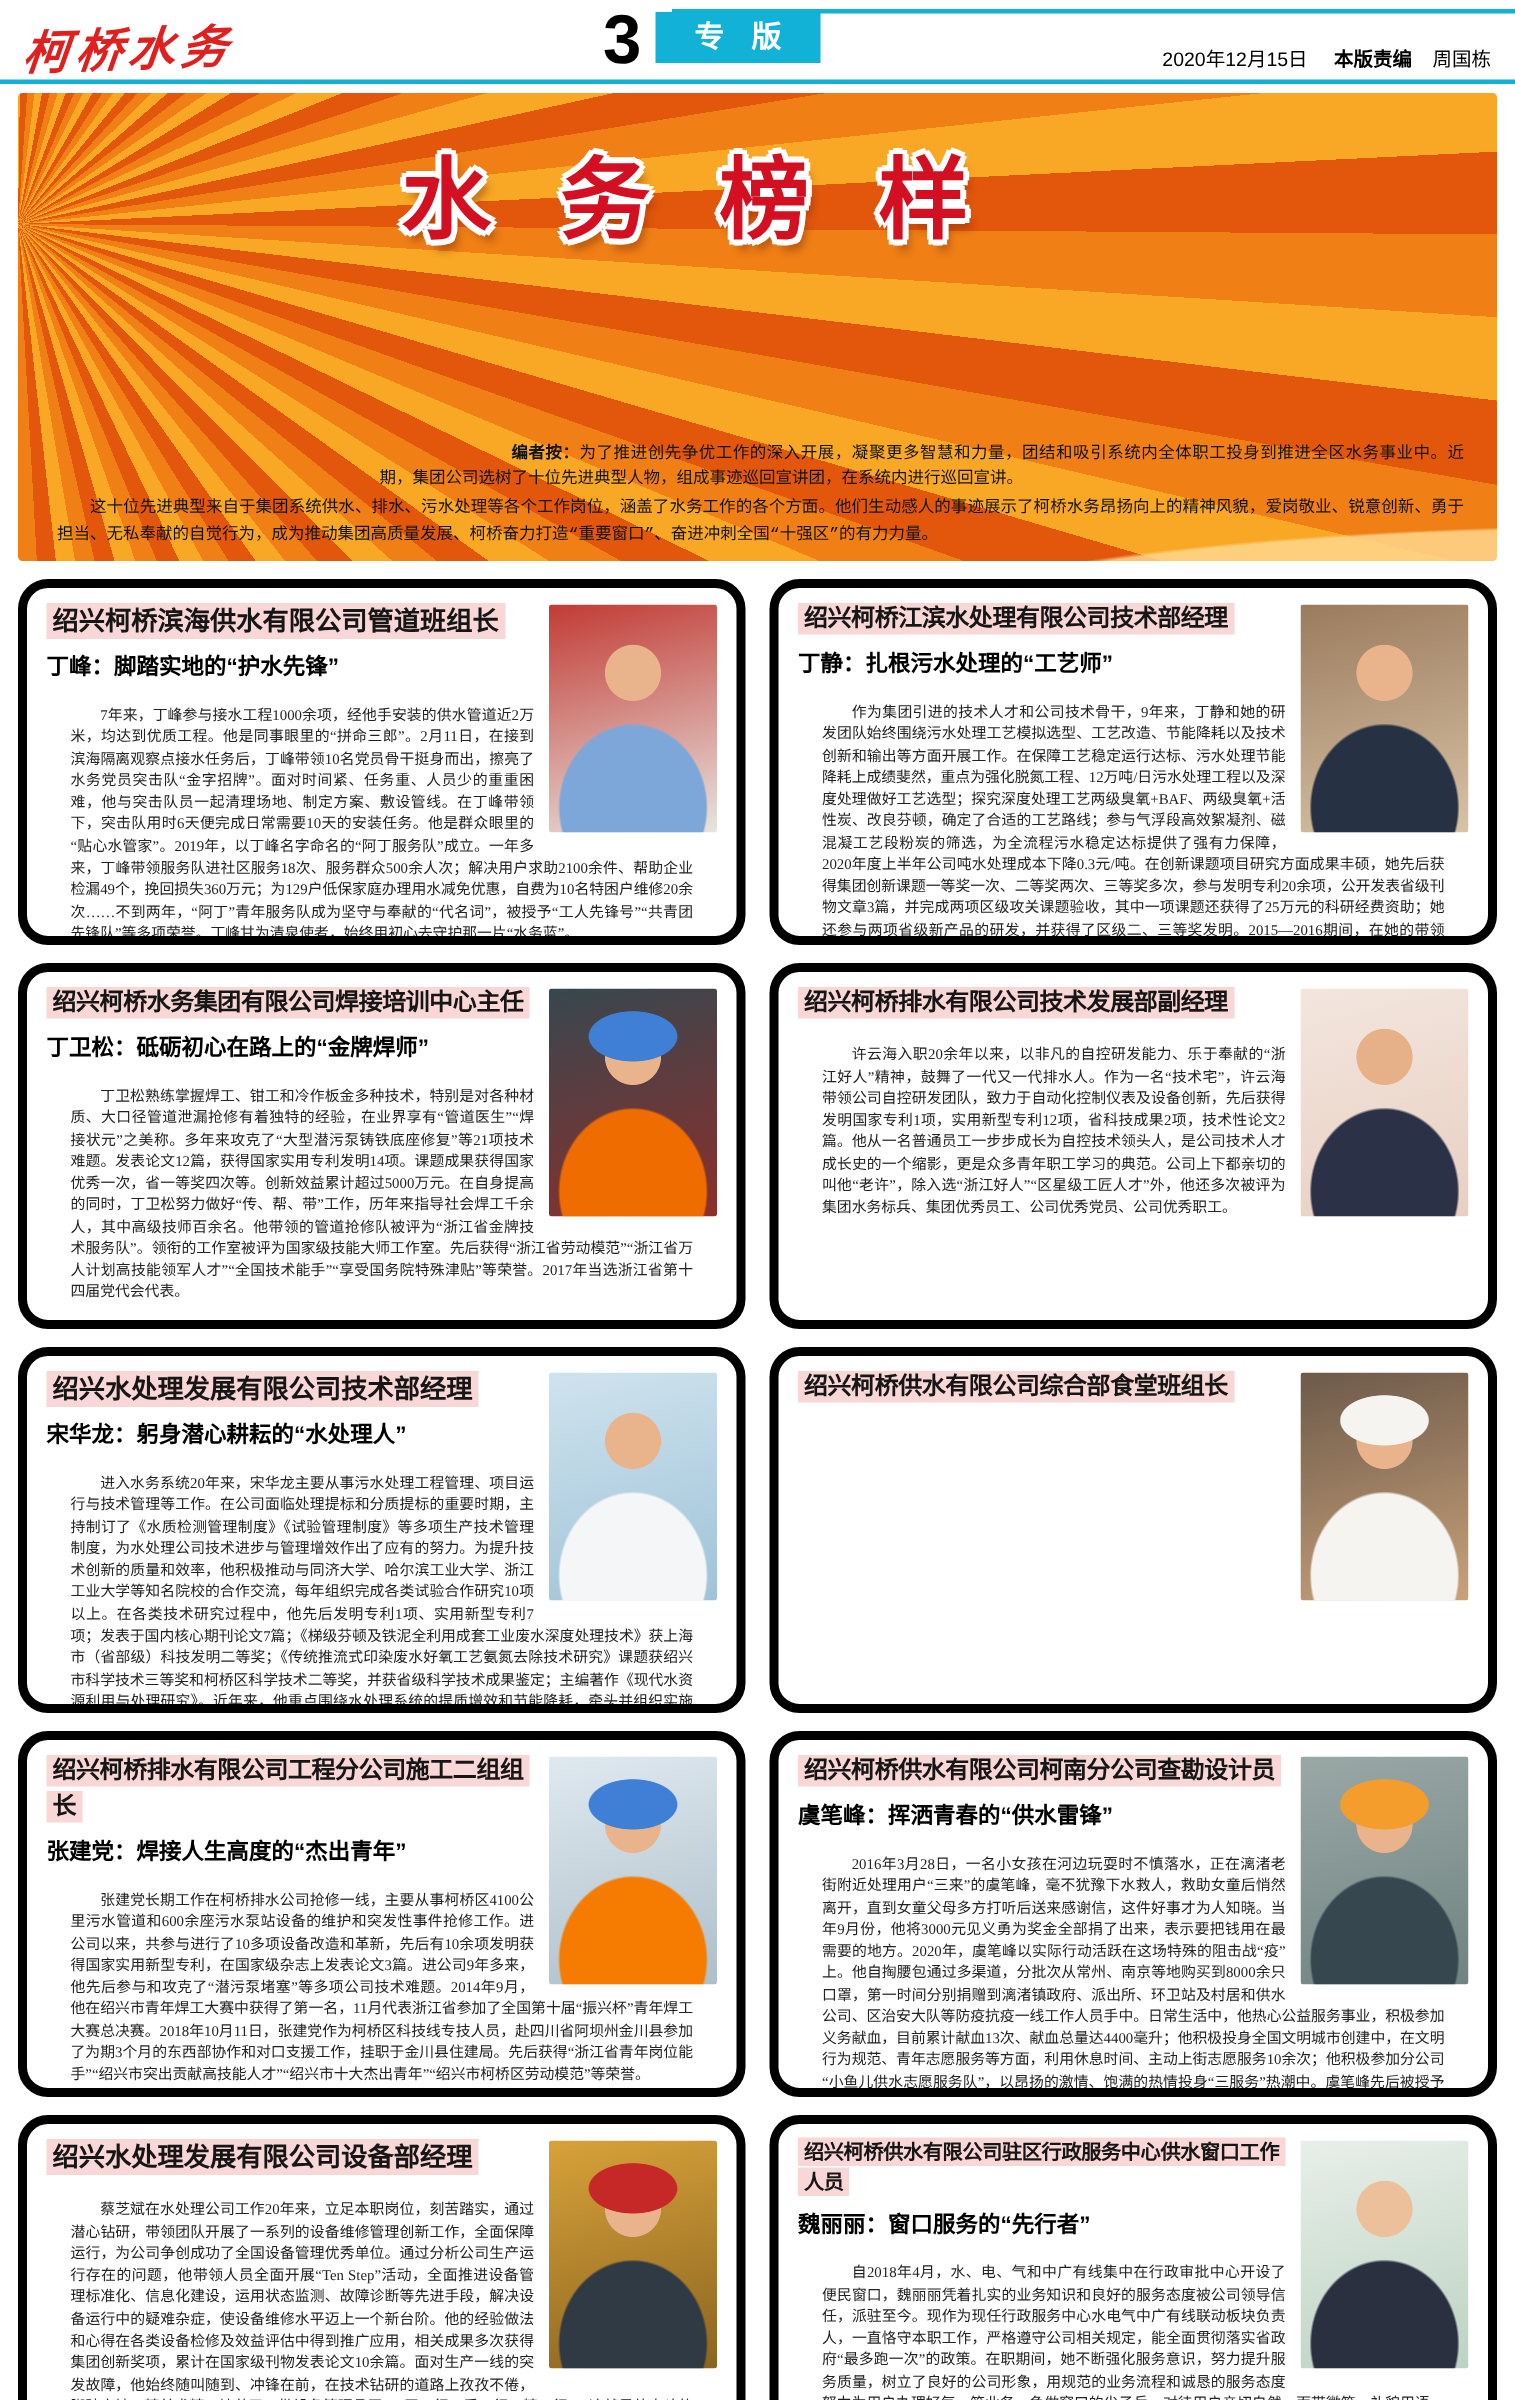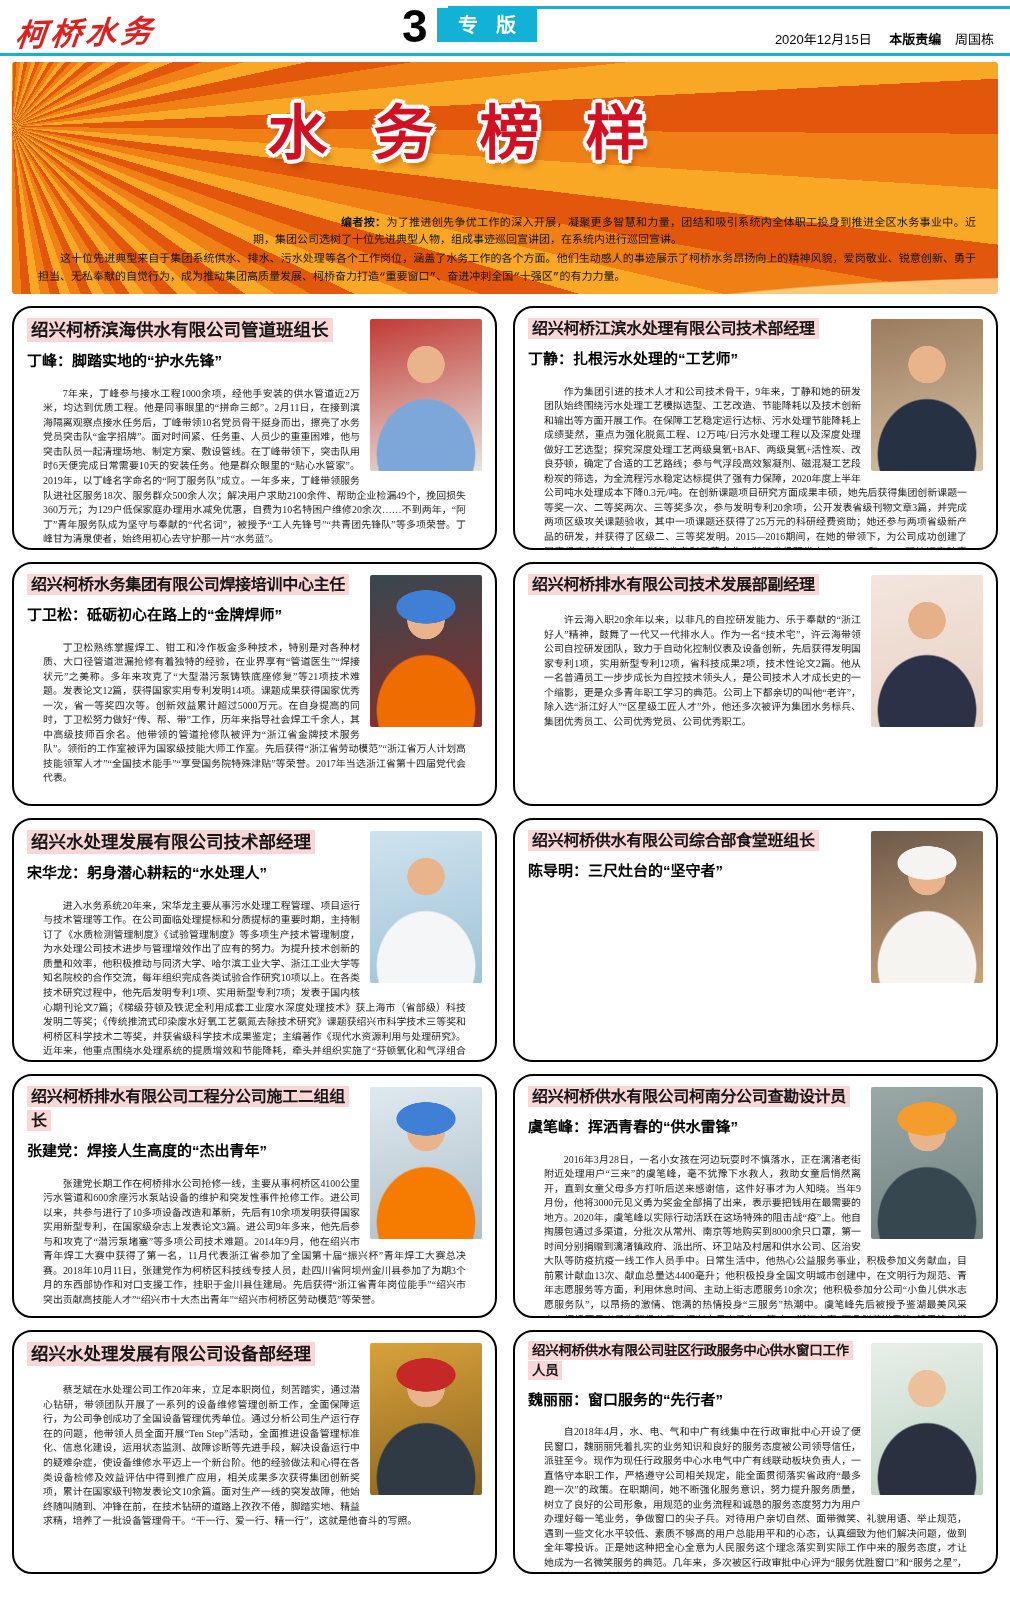--- a/index.html
+++ b/index.html
@@ -13,34 +13,34 @@
     position:absolute;left:16px;top:8px;
     font-family:"Liberation Serif",serif;font-style:italic;font-weight:700;
     font-size:31px;color:#e01f1f;transform:skewX(-8deg) rotate(-2deg);
     letter-spacing:4px;
   }
   .page-num{
     position:absolute;left:402px;top:2px;
     font-size:46px;font-weight:900;line-height:48px;color:#000;
   }
   .section-badge{
-    position:absolute;left:437px;top:8px;width:100px;height:34px;
+    position:absolute;left:437px;top:8px;width:110px;height:34px;
     background:#12b2d7;color:#fff;font-weight:700;font-size:20px;
     line-height:34px;text-align:center;letter-spacing:18px;text-indent:18px;
   }
   .mast-topline{position:absolute;top:6px;left:448px;right:0;height:3px;background:#12b2d7;}
   .mast-bottomline{position:absolute;bottom:0;left:0;right:0;height:3px;background:#12b2d7;}
   .issue-info{
     position:absolute;right:16px;bottom:8px;font-size:13px;color:#000;
   }
   .issue-info .d{font-weight:400;margin-right:14px;}
   .issue-info .l{font-weight:700;margin-right:10px;}
   
   .banner{
-    position:relative;margin:6px 12px 12px;height:232px;overflow:hidden;border-radius:3px;
+    position:relative;margin:6px 12px 12px;height:312px;overflow:hidden;border-radius:3px;
     background:
       radial-gradient(ellipse 150% 95% at 28% 185%, #ffffff 0 52%, rgba(255,255,255,0) 53%),
       radial-gradient(ellipse 120% 60% at 110% 120%, rgba(255,214,140,.85) 0 45%, rgba(255,214,140,0) 46%),
       repeating-conic-gradient(from -28deg at 0% 28%, #e2570b 0 3.2deg, #f07f16 3.2deg 6.4deg, #f9a825 6.4deg 9.6deg),
       linear-gradient(#cc3300,#f07f16);
   }
   .banner-title{
     position:absolute;top:22px;left:50%;transform:translateX(-56%);
     font-family:"Liberation Serif",serif;font-weight:900;font-size:60px;
     color:#d31021;letter-spacing:46px;white-space:nowrap;
@@ -54,21 +54,21 @@
   .banner-intro p{margin:0;text-align:justify;}
   .banner-intro .p1{margin-left:215px;text-indent:88px;}
   .banner-intro .p2{text-indent:2em;margin-top:2px;}
   .lead{font-weight:700;}
   
   .grid{
     margin:0 12px;display:grid;grid-template-columns:1fr 1fr;
     gap:12px 16px;grid-auto-rows:244px;
   }
   .card{
-    border:2px solid #000000;border-radius:20px;background:#fff;
+    border:6px solid #000000;border-radius:20px;background:#fff;
     padding:9px 13px 7px;overflow:hidden;position:relative;
   }
   .photo{
     float:right;width:112px;height:152px;margin:2px 0 6px 10px;
     border-radius:2px;background:#ccc;
   }
   .card-title{
     display:inline;font-family:"Liberation Serif",serif;font-weight:700;
     font-size:17.5px;line-height:1.5;color:#161616;background:#f9d7d6;
     padding:2px 4px;-webkit-box-decoration-break:clone;box-decoration-break:clone;
@@ -140,21 +140,20 @@
   <article class="card">
     <div class="photo" title="身穿白大褂、戴眼镜的宋华龙在实验室查看试管" style="background: radial-gradient(19px at 50% 30%, rgb(233, 180, 140) 0px, rgb(233, 180, 140) 97%, rgba(0, 0, 0, 0) 100%), radial-gradient(50px 56px at 50% 89%, rgb(244, 246, 247) 0px, rgb(244, 246, 247) 97%, rgba(0, 0, 0, 0) 100%), linear-gradient(165deg, rgb(207, 227, 238) 0%, rgb(159, 195, 216) 100%);"></div>
     <h2 class="card-title">绍兴水处理发展有限公司技术部经理</h2>
     <div class="card-sub">宋华龙：躬身潜心耕耘的“水处理人”</div>
     <p class="card-body">进入水务系统20年来，宋华龙主要从事污水处理工程管理、项目运行与技术管理等工作。在公司面临处理提标和分质提标的重要时期，主持制订了《水质检测管理制度》《试验管理制度》等多项生产技术管理制度，为水处理公司技术进步与管理增效作出了应有的努力。为提升技术创新的质量和效率，他积极推动与同济大学、哈尔滨工业大学、浙江工业大学等知名院校的合作交流，每年组织完成各类试验合作研究10项以上。在各类技术研究过程中，他先后发明专利1项、实用新型专利7项；发表于国内核心期刊论文7篇；《梯级芬顿及铁泥全利用成套工业废水深度处理技术》获上海市（省部级）科技发明二等奖；《传统推流式印染废水好氧工艺氨氮去除技术研究》课题获绍兴市科学技术三等奖和柯桥区科学技术二等奖，并获省级科学技术成果鉴定；主编著作《现代水资源利用与处理研究》。近年来，他重点围绕水处理系统的提质增效和节能降耗，牵头并组织实施了“芬顿氧化和气浮组合工艺，反硝化脱氮工艺”等多项工艺技术研究及成果应用，取得了十分可喜的经济效益，极大地鼓励和激发了公司技术研发团队的创新活力。</p>
   </article>
 
   <article class="card">
     <div class="photo" title="身穿白色厨师服、戴厨师帽的陈导明在厨房微笑" style="background: radial-gradient(30px 17px at 50% 21%, rgb(246, 244, 240) 0px, rgb(246, 244, 240) 97%, rgba(0, 0, 0, 0) 100%), radial-gradient(19px at 50% 30%, rgb(233, 180, 140) 0px, rgb(233, 180, 140) 97%, rgba(0, 0, 0, 0) 100%), radial-gradient(50px 56px at 50% 89%, rgb(246, 244, 240) 0px, rgb(246, 244, 240) 97%, rgba(0, 0, 0, 0) 100%), linear-gradient(165deg, rgb(109, 90, 74) 0%, rgb(201, 162, 122) 100%);"></div>
     <h2 class="card-title t-sm">绍兴柯桥供水有限公司综合部食堂班组长</h2>
-    <div class="card-sub">陈导明：三尺灶台的“坚守者”</div>
   </article>
 
   <article class="card">
     <div class="photo" title="身穿橙色工作服、戴蓝色帽子的张建党举起黄色工具" style="background: radial-gradient(30px 17px at 50% 21%, rgb(63, 127, 214) 0px, rgb(63, 127, 214) 97%, rgba(0, 0, 0, 0) 100%), radial-gradient(19px at 50% 30%, rgb(233, 180, 140) 0px, rgb(233, 180, 140) 97%, rgba(0, 0, 0, 0) 100%), radial-gradient(50px 56px at 50% 89%, rgb(245, 124, 0) 0px, rgb(245, 124, 0) 97%, rgba(0, 0, 0, 0) 100%), linear-gradient(165deg, rgb(223, 233, 240) 0%, rgb(174, 191, 201) 100%);"></div>
     <h2 class="card-title t-sm">绍兴柯桥排水有限公司工程分公司施工二组组长</h2>
     <div class="card-sub">张建党：焊接人生高度的“杰出青年”</div>
     <p class="card-body">张建党长期工作在柯桥排水公司抢修一线，主要从事柯桥区4100公里污水管道和600余座污水泵站设备的维护和突发性事件抢修工作。进公司以来，共参与进行了10多项设备改造和革新，先后有10余项发明获得国家实用新型专利，在国家级杂志上发表论文3篇。进公司9年多来，他先后参与和攻克了“潜污泵堵塞”等多项公司技术难题。2014年9月，他在绍兴市青年焊工大赛中获得了第一名，11月代表浙江省参加了全国第十届“振兴杯”青年焊工大赛总决赛。2018年10月11日，张建党作为柯桥区科技线专技人员，赴四川省阿坝州金川县参加了为期3个月的东西部协作和对口支援工作，挂职于金川县住建局。先后获得“浙江省青年岗位能手”“绍兴市突出贡献高技能人才”“绍兴市十大杰出青年”“绍兴市柯桥区劳动模范”等荣誉。</p>
   </article>
 
   <article class="card">

